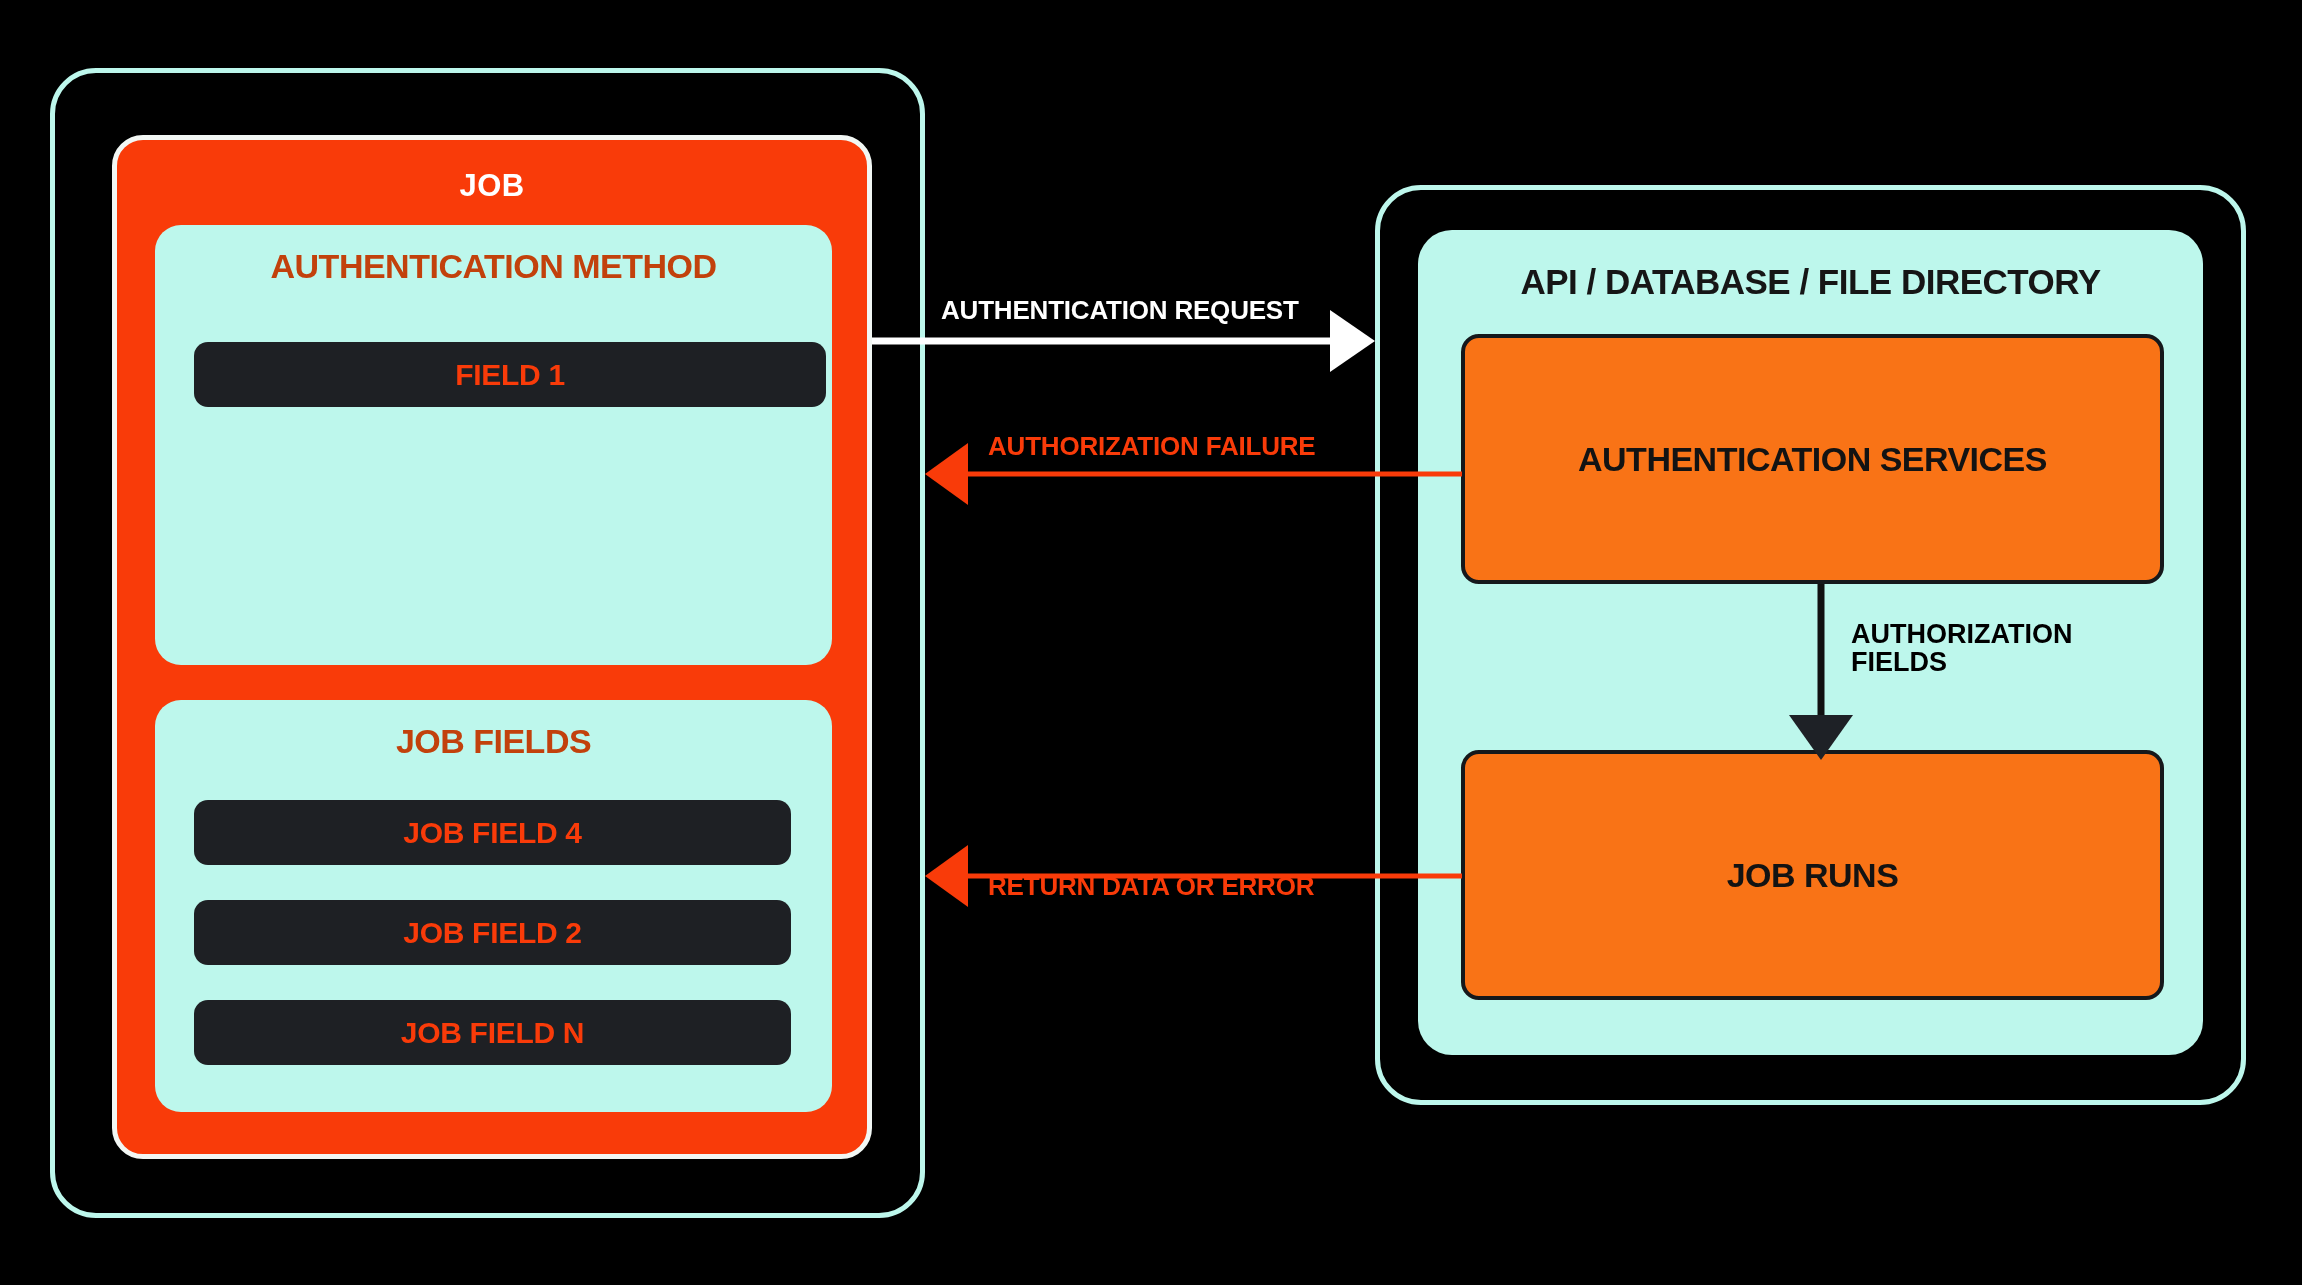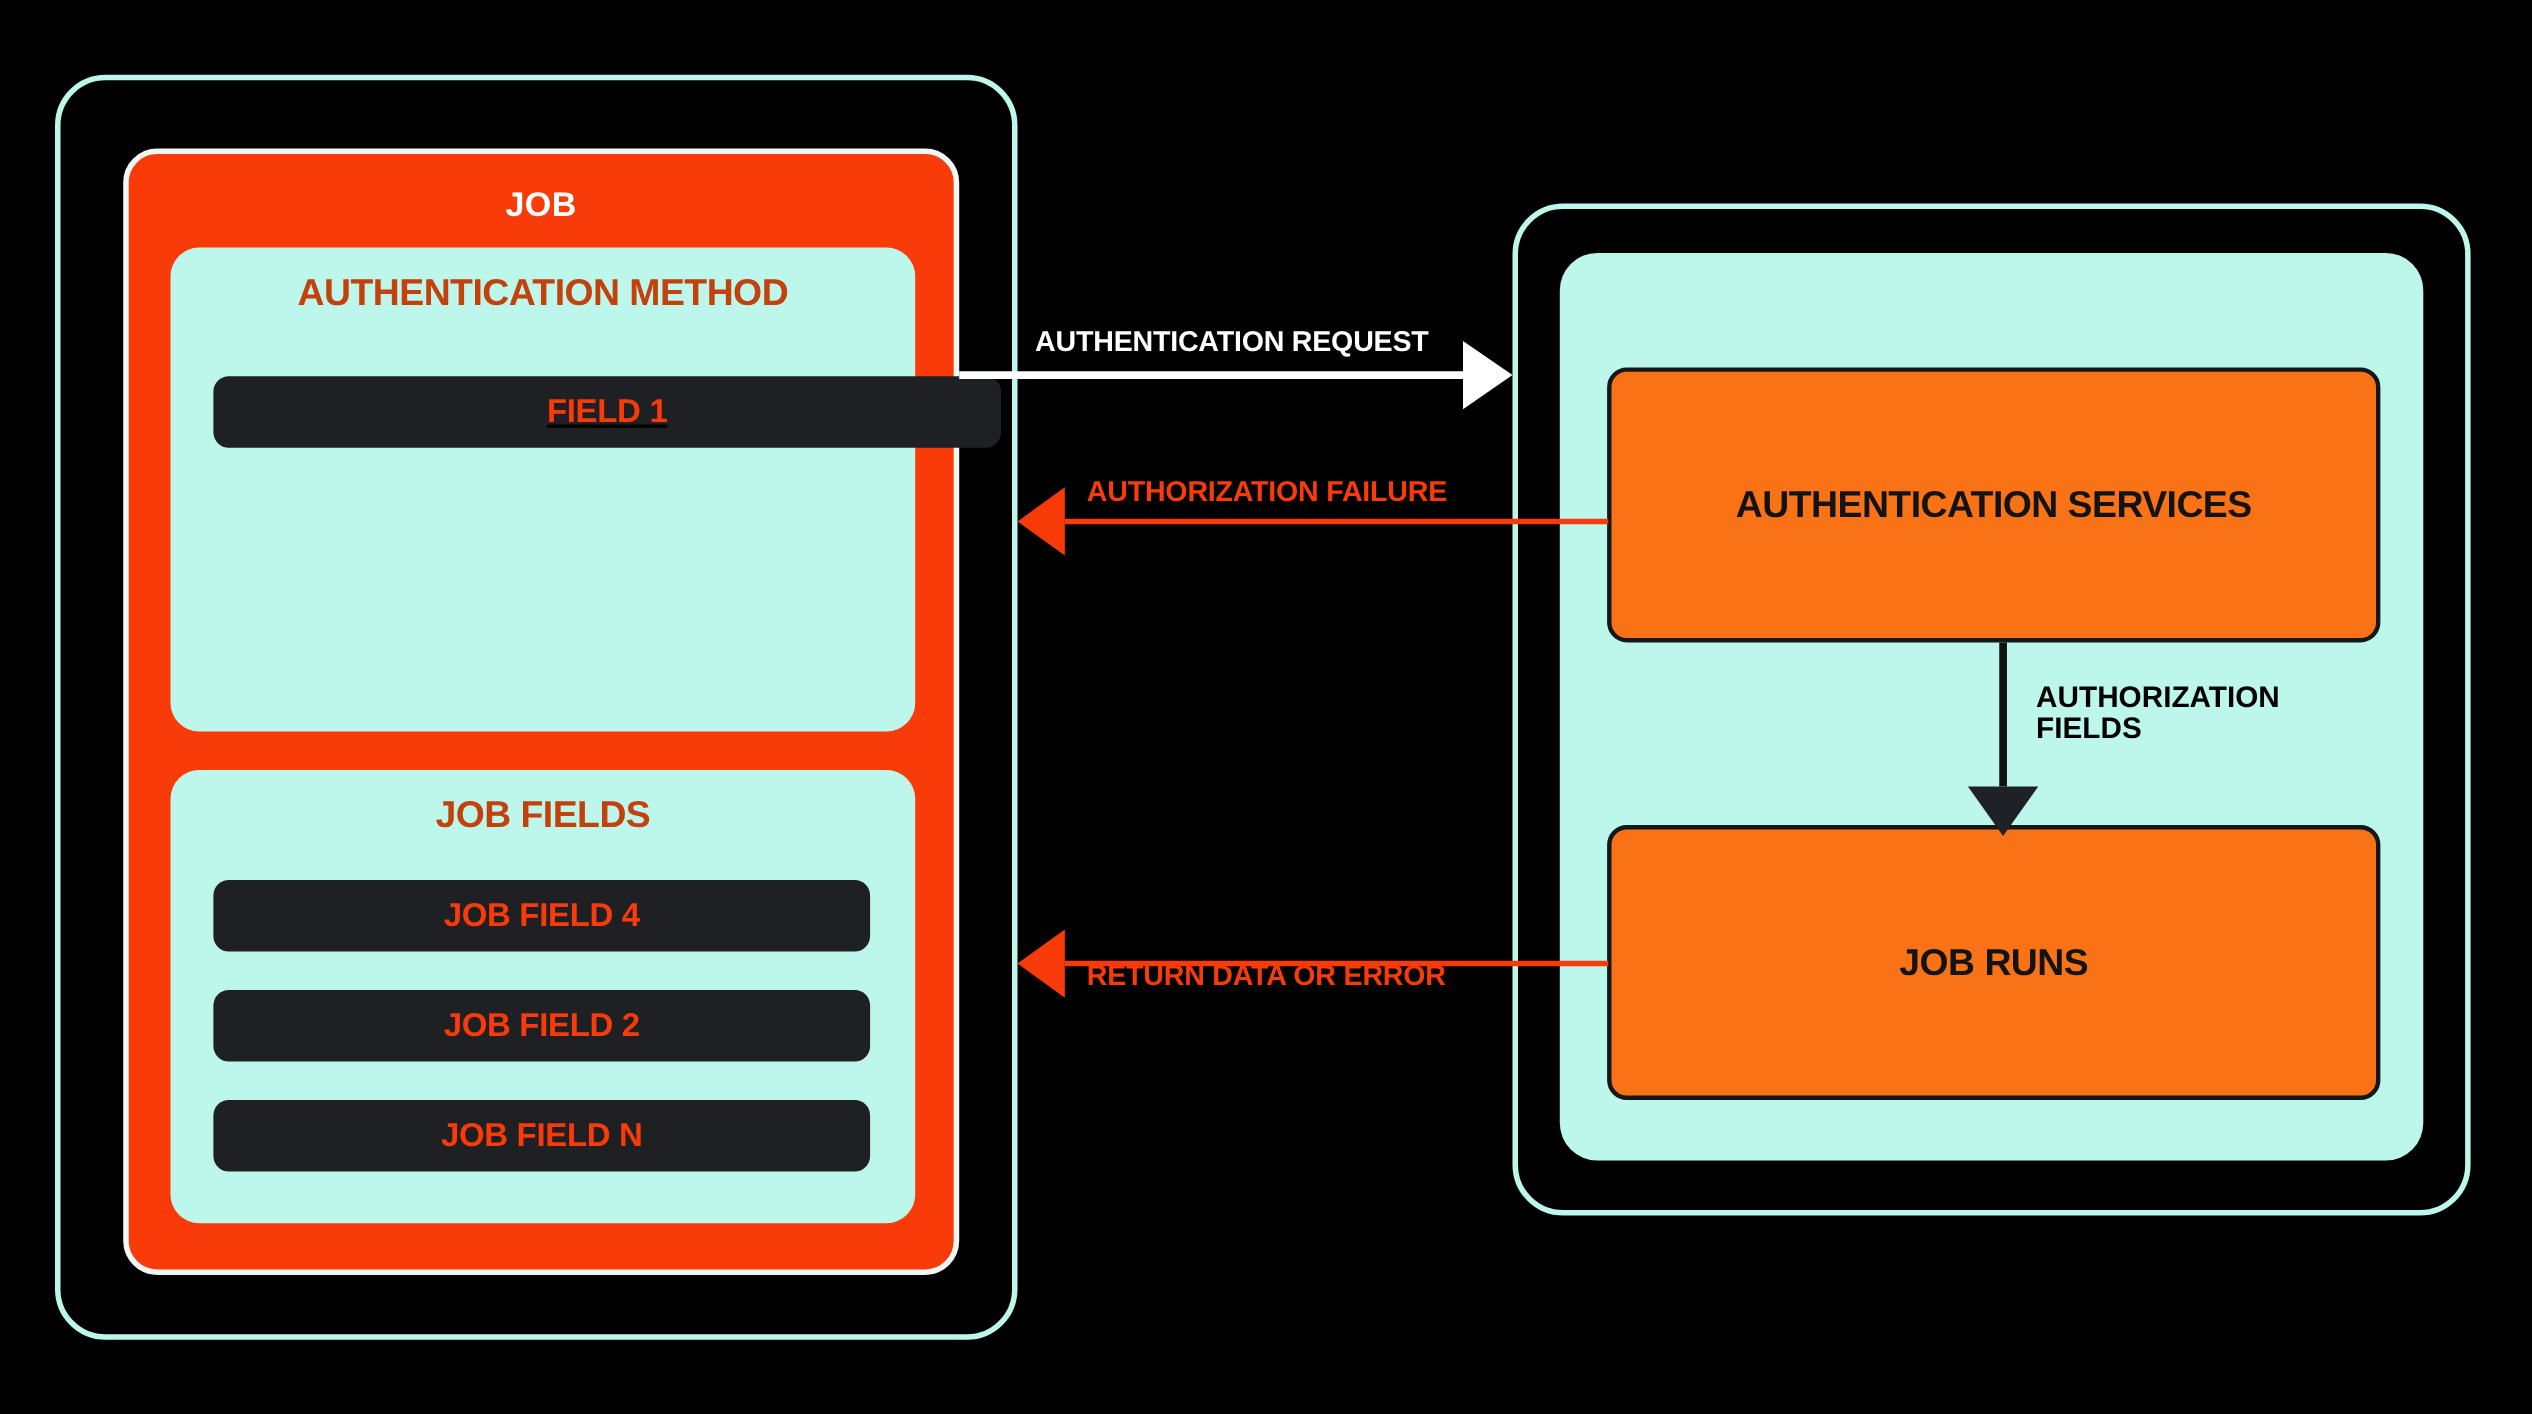--- a/index.html
+++ b/index.html
@@ -142,21 +142,21 @@
   <div class="abs outer-frame" style="left:50px; top:68px; width:875px; height:1150px;"></div>
 
   <div class="abs job-card" style="left:112px; top:135px; width:760px; height:1024px;border-radius:31px;">
 
     <div class="job-title">JOB</div>
 
     <div class="abs mint-panel" style="left:38px; top:85px; width:677px; height:440px;">
 
       <div class="panel-title">AUTHENTICATION METHOD</div>
 
-      <div class="abs field-pill" style="left:39px; top:117px; width:716px; height:65px;text-decoration:underline;">
+      <div class="abs field-pill" style="left:39px; top:117px; width:632px; height:65px;">
         <span>FIELD 1</span>
       </div>
 
 
     </div>
 
     <div class="abs mint-panel" style="left:38px; top:560px; width:677px; height:412px;">
 
       <div class="panel-title">JOB FIELDS</div>
 
@@ -171,20 +171,21 @@
       <div class="abs field-pill" style="left:39px; top:300px; width:597px; height:65px;">
         <span>JOB FIELD N</span>
       </div>
     </div>
   </div>
 
   <div class="abs outer-frame" style="left:1375px; top:185px; width:871px; height:920px;"></div>
 
   <div class="abs mint-big-panel" style="left:1418px; top:230px; width:785px; height:825px;">
 
+    <div class="mint-big-title">API / DATABASE / FILE DIRECTORY</div>
 
     <div class="abs service-box" style="left:43px; top:104px; width:703px; height:250px;">
       <span>AUTHENTICATION SERVICES</span>
     </div>
 
     <div class="abs service-box" style="left:43px; top:520px; width:703px; height:250px;">
       <span>JOB RUNS</span>
     </div>
   </div>
 

